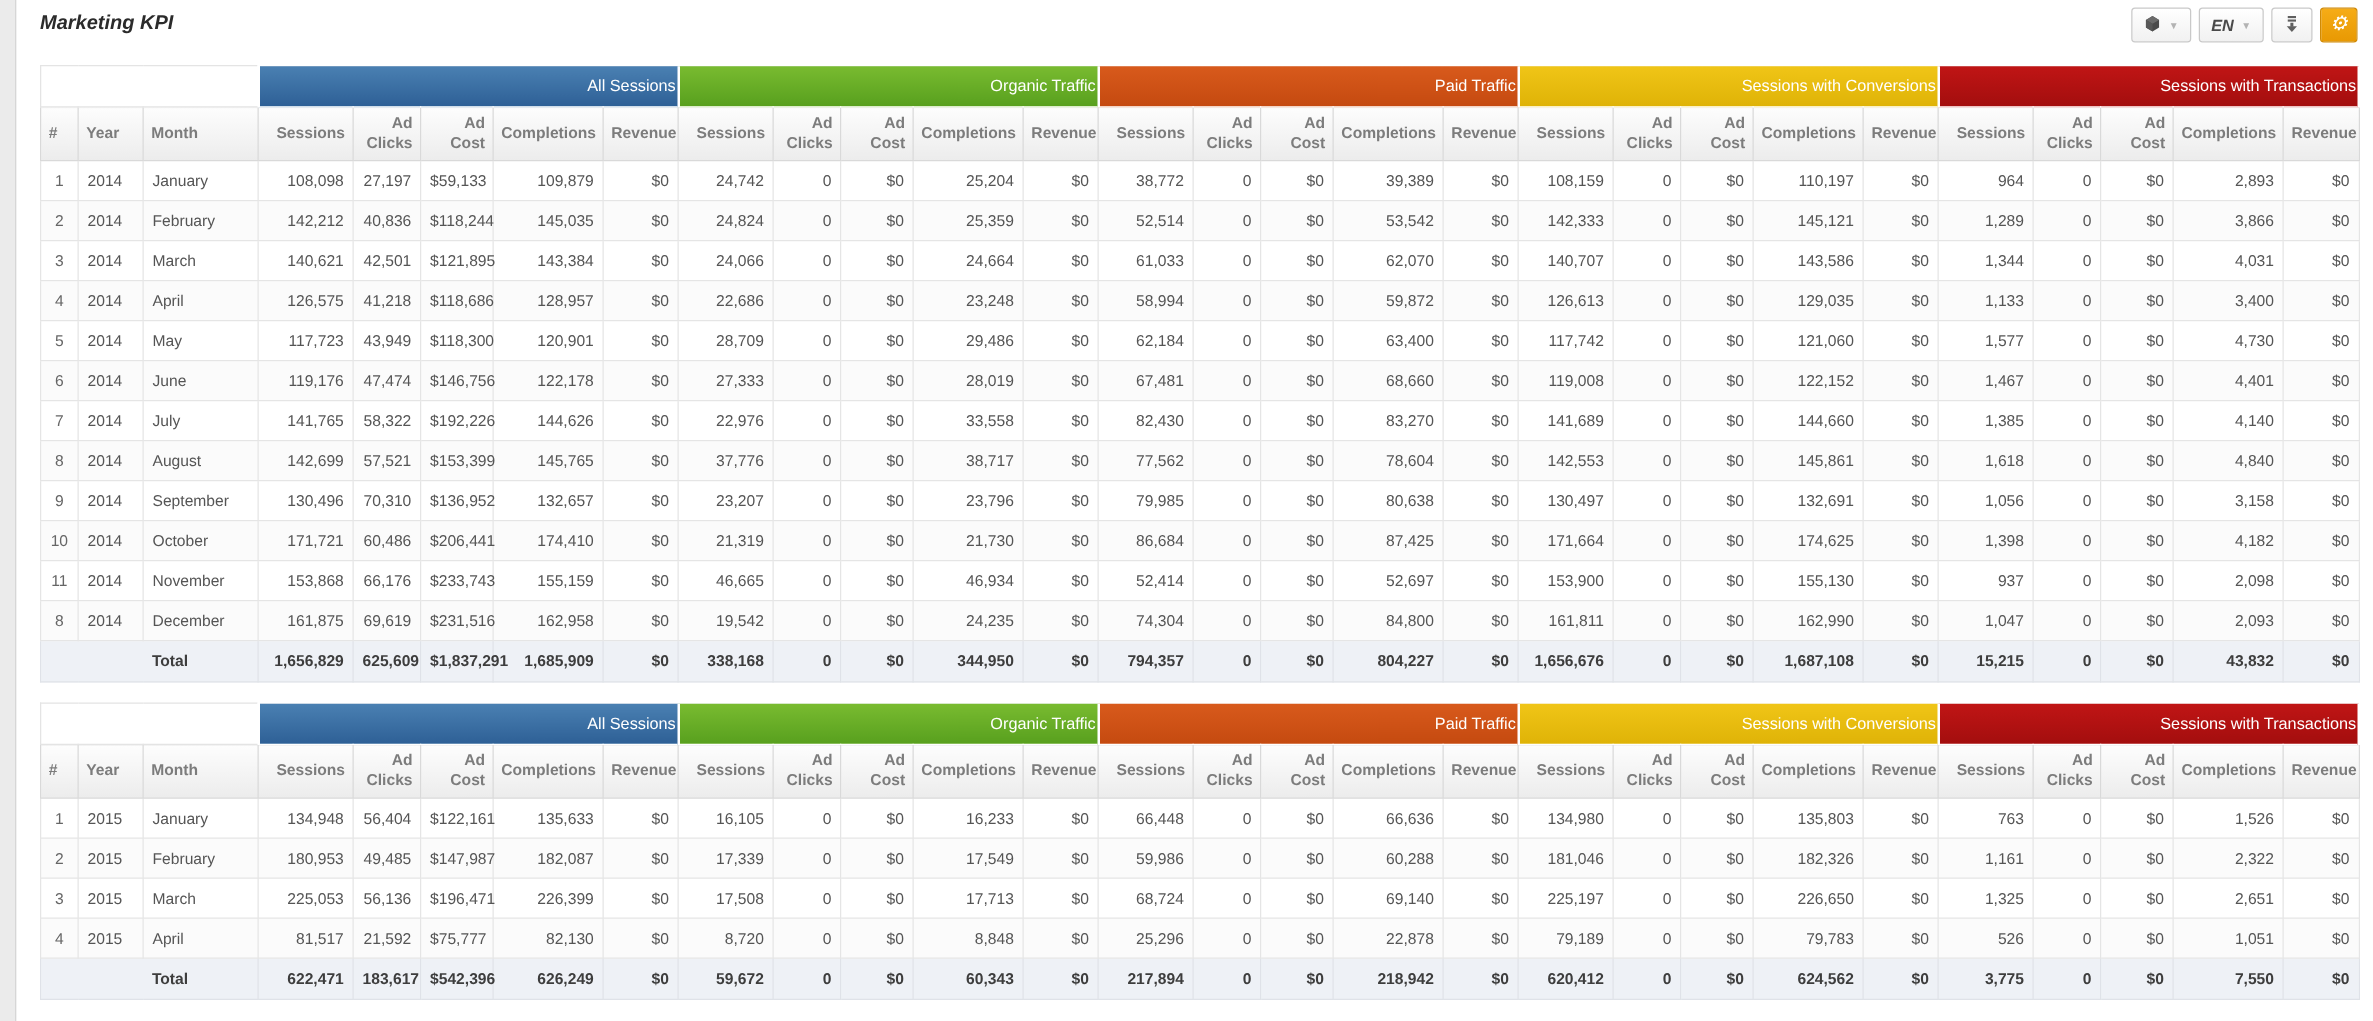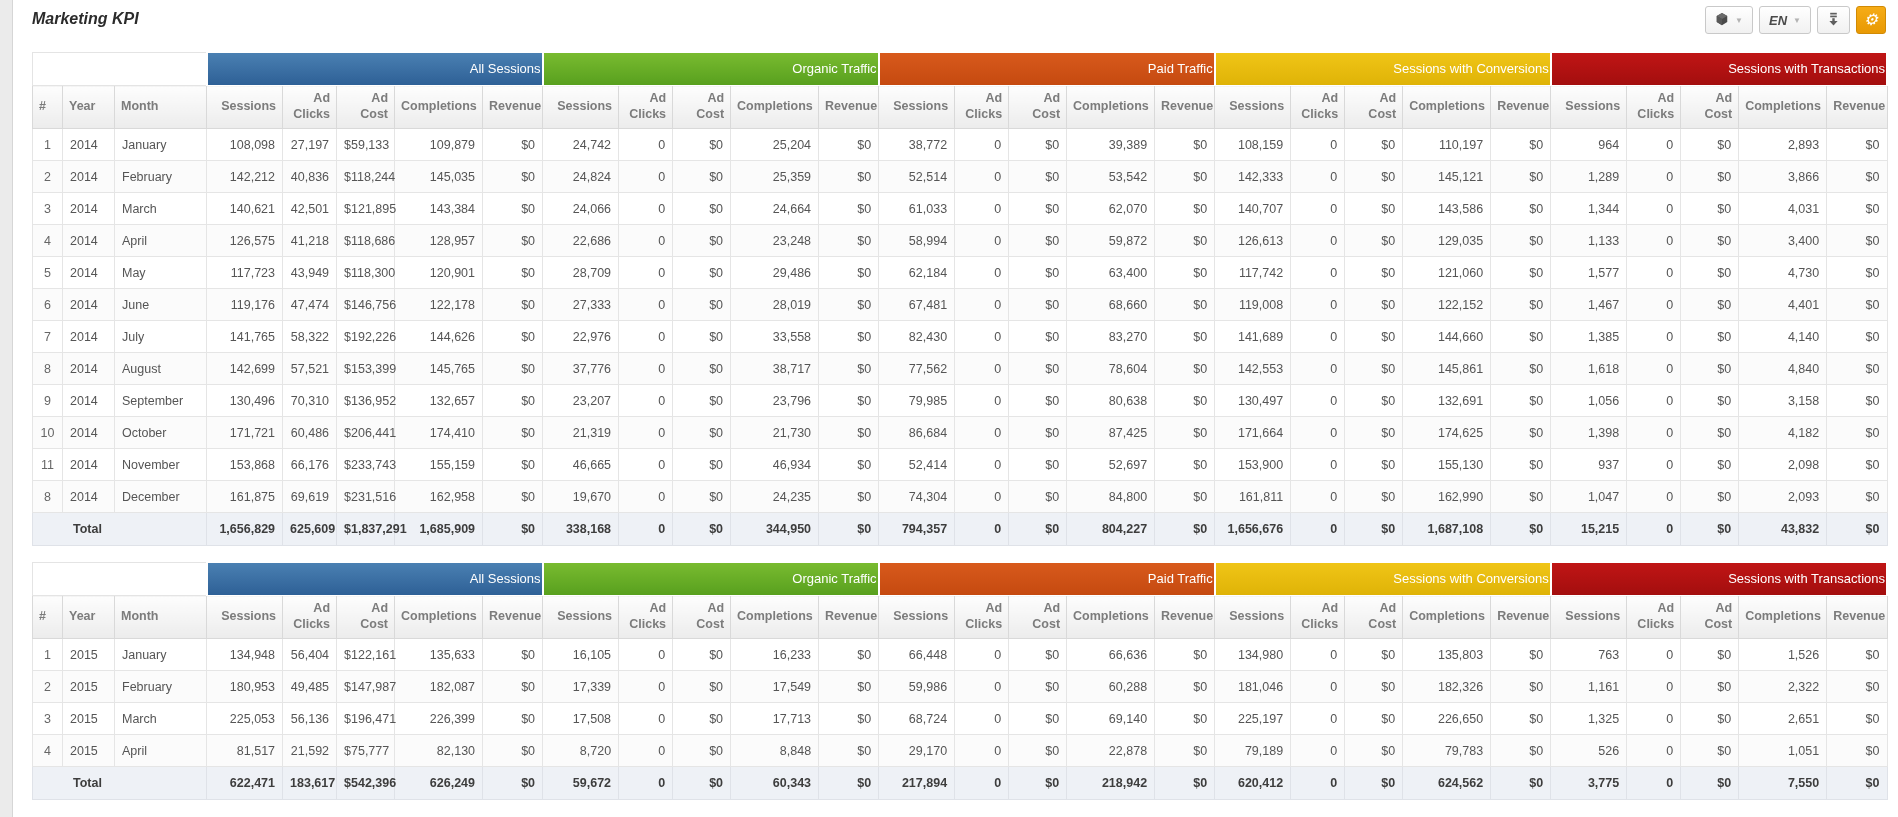--- a/index.html
+++ b/index.html
@@ -74,21 +74,21 @@
     background:#fff; color:#555;
   }
   tbody tr:nth-child(even) td { background:#fbfbfb; }
   td.num { text-align:right; }
   td.c-num { text-align:center; color:#666; }
   td.c-year, td.c-month { text-align:left; }
   tfoot td {
     background:#eef1f6; font-weight:bold; color:#3d3d3d; height:33px;
     border:1px solid #dfe2e8;
   }
-  tfoot td.total-label { text-align:left;padding-left:40px; }
+  tfoot td.total-label { text-align:center;padding-left:40px; }
 </style>
 </head>
 <body>
 
 <div class="left-strip"></div>
 
 <div class="page">
 
   <div class="header">
     <div class="page-title">Marketing KPI</div>
@@ -536,21 +536,21 @@
             </tr>
             <tr>
               <td class="c-num">8</td>
               <td class="c-year">2014</td>
               <td class="c-month">December</td>
               <td class="num">161,875</td>
               <td class="num">69,619</td>
               <td class="num">$231,516</td>
               <td class="num">162,958</td>
               <td class="num">$0</td>
-              <td class="num">19,670</td>
+              <td class="num">19,542</td>
               <td class="num">0</td>
               <td class="num">$0</td>
               <td class="num">24,235</td>
               <td class="num">$0</td>
               <td class="num">74,304</td>
               <td class="num">0</td>
               <td class="num">$0</td>
               <td class="num">84,800</td>
               <td class="num">$0</td>
               <td class="num">161,811</td>
@@ -768,21 +768,21 @@
               <td class="num">81,517</td>
               <td class="num">21,592</td>
               <td class="num">$75,777</td>
               <td class="num">82,130</td>
               <td class="num">$0</td>
               <td class="num">8,720</td>
               <td class="num">0</td>
               <td class="num">$0</td>
               <td class="num">8,848</td>
               <td class="num">$0</td>
-              <td class="num">29,170</td>
+              <td class="num">25,296</td>
               <td class="num">0</td>
               <td class="num">$0</td>
               <td class="num">22,878</td>
               <td class="num">$0</td>
               <td class="num">79,189</td>
               <td class="num">0</td>
               <td class="num">$0</td>
               <td class="num">79,783</td>
               <td class="num">$0</td>
               <td class="num">526</td>

